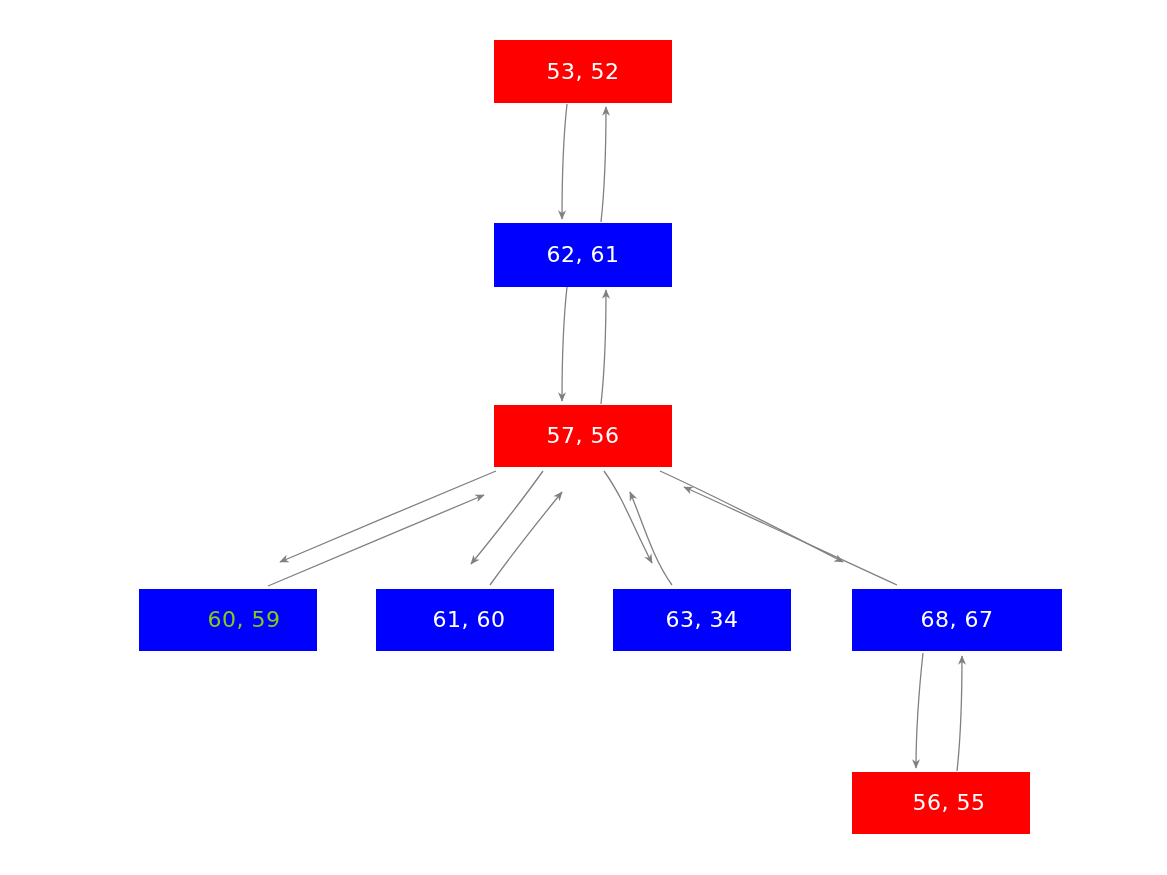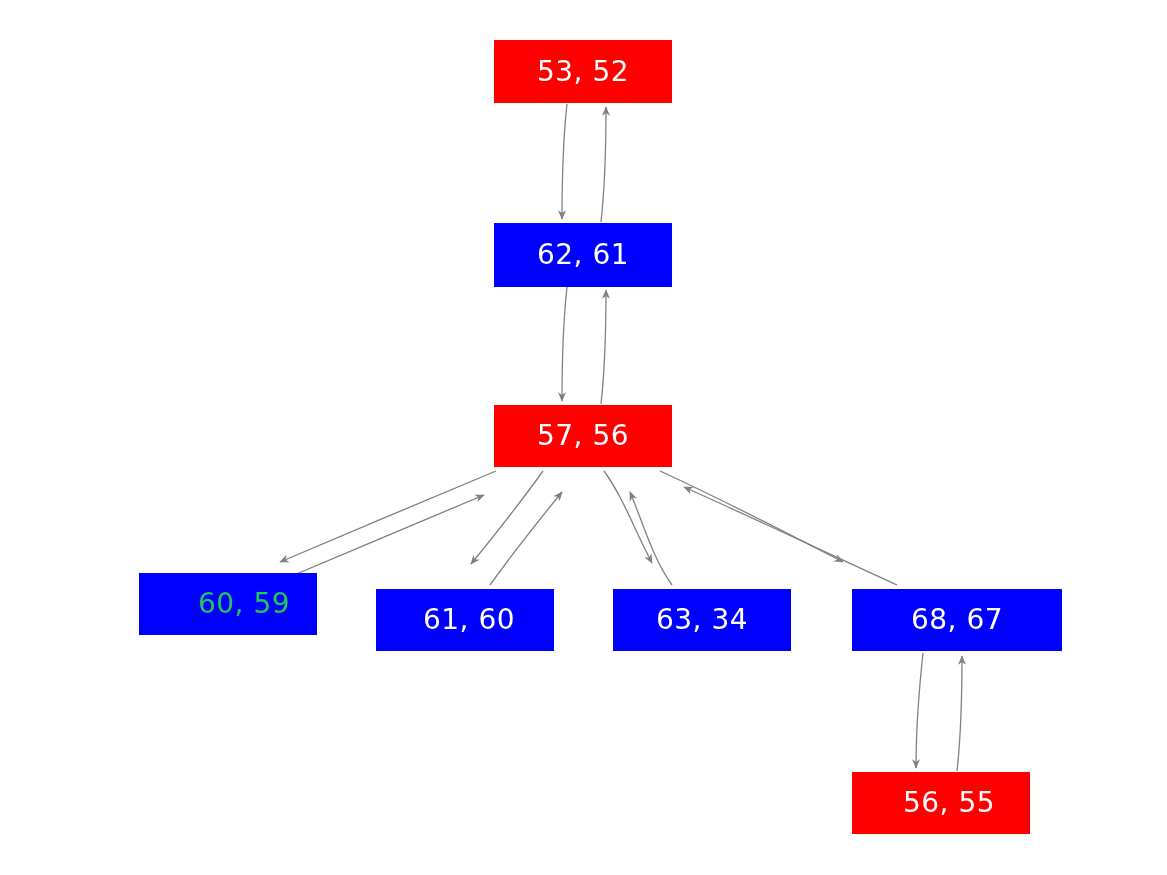--- a/index.html
+++ b/index.html
@@ -5,21 +5,21 @@
   html,body{margin:0;padding:0;}
   body{
     width:1167px;height:875px;background:#ffffff;
     font-family:"DejaVu Sans","Liberation Sans",sans-serif;
     overflow:hidden;position:relative;
   }
   #graph{position:absolute;left:0;top:0;width:1167px;height:875px;}
   .node-box{
     position:absolute;box-sizing:border-box;
     display:flex;align-items:center;justify-content:center;
-    color:#ffffff;font-size:28px;line-height:1;
+    color:#ffffff;font-size:22px;line-height:1;
     letter-spacing:0.5px;white-space:nowrap;
     user-select:none;
   }
   .edge-layer{position:absolute;left:0;top:0;width:1167px;height:875px;pointer-events:none;}
 </style>
 </head>
 <body style="background: rgb(255, 255, 255);">
 
 <div id="graph">
 
@@ -50,19 +50,19 @@
       <path d="M897,585 C838,558 740,512 684,487"></path>
 
       <path d="M923,653 C919,690 916,735 916,768"></path>
       <path d="M957,771 C961,735 962,690 962,656"></path>
     </g>
   </svg>
 
   <div class="node-box" style="left: 494px; top: 40px; width: 178px; height: 63px; background: rgb(255, 0, 0); color: rgb(255, 255, 255);">53, 52</div>
   <div class="node-box" style="left: 494px; top: 223px; width: 178px; height: 64px; background: rgb(0, 0, 255); color: rgb(255, 255, 255);">62, 61</div>
   <div class="node-box" style="left: 494px; top: 405px; width: 178px; height: 62px; background: rgb(255, 0, 0); color: rgb(255, 255, 255);">57, 56</div>
-  <div class="node-box" style="left: 139px; top: 573px; width: 178px; height: 62px; background: rgb(0, 0, 255); color: #22c55e; padding-left: 32px;">60, 59</div>
+  <div class="node-box" style="left: 139px; top: 589px; width: 178px; height: 62px; background: rgb(0, 0, 255); color: #84cc16; padding-left: 32px;">60, 59</div>
   <div class="node-box" style="left: 376px; top: 589px; width: 178px; height: 62px; background: rgb(0, 0, 255); color: rgb(255, 255, 255); padding-left: 8px;">61, 60</div>
   <div class="node-box" style="left: 613px; top: 589px; width: 178px; height: 62px; background: rgb(0, 0, 255); color: rgb(255, 255, 255);">63, 34</div>
   <div class="node-box" style="left: 852px; top: 589px; width: 210px; height: 62px; background: rgb(0, 0, 255); color: rgb(255, 255, 255);">68, 67</div>
   <div class="node-box" style="left: 852px; top: 772px; width: 178px; height: 62px; background: rgb(255, 0, 0); color: rgb(255, 255, 255); padding-left: 16px;">56, 55</div>
 
 </div>
 
 </body></html>

